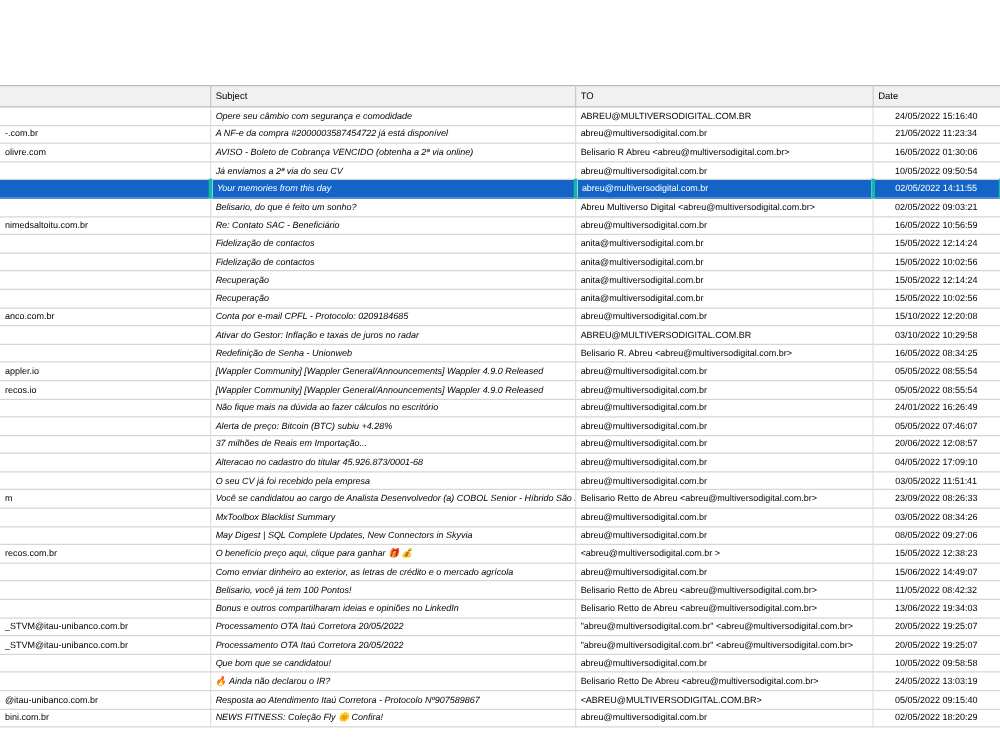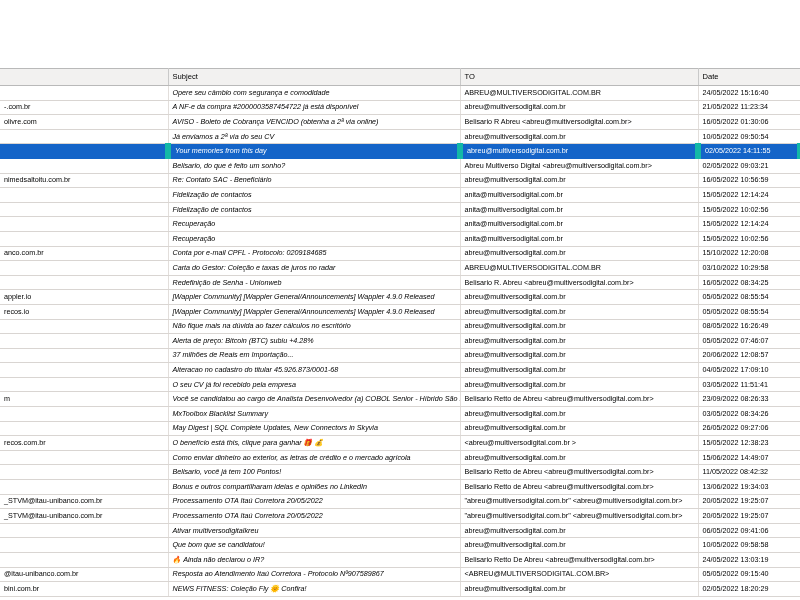--- a/index.html
+++ b/index.html
@@ -59,26 +59,26 @@
     line-height: 10px;
     white-space: nowrap;
     overflow: hidden;
     text-overflow: clip;
     vertical-align: middle;
   }
   .mail-table tbody tr.selected td {
     background: #1464c8;
     color: #ffffff;
     border-bottom: 1px solid #1464c8;
-    border-right: 6px solid #14b8a6;
+    border-right: 3px solid #14b8a6;
   }
   .cell-from { color: #000000; }
   .cell-subj { color: #000000; font-style: italic; }
   .cell-to   { color: #000000; }
-  .cell-date { color: #000000; }
+  .cell-date { color: #000000; text-align: center; }
   .hscroll {
     position: absolute;
     left: 0;
     bottom: 0;
     width: 800px;
     height: 0px;
   }
 </style>
 </head>
 <body>
@@ -170,21 +170,21 @@
           <td class="cell-date">15/05/2022 10:02:56</td>
         </tr>
         <tr>
           <td class="cell-from">anco.com.br</td>
           <td class="cell-subj">Conta por e-mail CPFL - Protocolo: 0209184685</td>
           <td class="cell-to">abreu@multiversodigital.com.br</td>
           <td class="cell-date">15/10/2022 12:20:08</td>
         </tr>
         <tr>
           <td class="cell-from"></td>
-          <td class="cell-subj">Carta do Gestor: Coleção e taxas de juros no radar</td>
+          <td class="cell-subj">Ativar do Gestor: Inflação e taxas de juros no radar</td>
           <td class="cell-to">ABREU@MULTIVERSODIGITAL.COM.BR</td>
           <td class="cell-date">03/10/2022 10:29:58</td>
         </tr>
         <tr>
           <td class="cell-from"></td>
           <td class="cell-subj">Redefinição de Senha - Unionweb</td>
           <td class="cell-to">Belisario R. Abreu &lt;abreu@multiversodigital.com.br&gt;</td>
           <td class="cell-date">16/05/2022 08:34:25</td>
         </tr>
         <tr>
@@ -196,21 +196,21 @@
         <tr>
           <td class="cell-from">recos.io</td>
           <td class="cell-subj">[Wappler Community] [Wappler General/Announcements] Wappler 4.9.0 Released</td>
           <td class="cell-to">abreu@multiversodigital.com.br</td>
           <td class="cell-date">05/05/2022 08:55:54</td>
         </tr>
         <tr>
           <td class="cell-from"></td>
           <td class="cell-subj">Não fique mais na dúvida ao fazer cálculos no escritório</td>
           <td class="cell-to">abreu@multiversodigital.com.br</td>
-          <td class="cell-date">08/05/2022 16:26:49</td>
+          <td class="cell-date">24/01/2022 16:26:49</td>
         </tr>
         <tr>
           <td class="cell-from"></td>
           <td class="cell-subj">Alerta de preço: Bitcoin (BTC) subiu +4.28%</td>
           <td class="cell-to">abreu@multiversodigital.com.br</td>
           <td class="cell-date">05/05/2022 07:46:07</td>
         </tr>
         <tr>
           <td class="cell-from"></td>
           <td class="cell-subj">37 milhões de Reais em Importação...</td>
@@ -238,25 +238,25 @@
         <tr>
           <td class="cell-from"></td>
           <td class="cell-subj">MxToolbox Blacklist Summary</td>
           <td class="cell-to">abreu@multiversodigital.com.br</td>
           <td class="cell-date">03/05/2022 08:34:26</td>
         </tr>
         <tr>
           <td class="cell-from"></td>
           <td class="cell-subj">May Digest | SQL Complete Updates, New Connectors in Skyvia</td>
           <td class="cell-to">abreu@multiversodigital.com.br</td>
-          <td class="cell-date">26/05/2022 09:27:06</td>
+          <td class="cell-date">08/05/2022 09:27:06</td>
         </tr>
         <tr>
           <td class="cell-from">recos.com.br</td>
-          <td class="cell-subj">O benefício está this, clique para ganhar 🎁 💰</td>
+          <td class="cell-subj">O benefício preço aqui, clique para ganhar 🎁 💰</td>
           <td class="cell-to">&lt;abreu@multiversodigital.com.br &gt;</td>
           <td class="cell-date">15/05/2022 12:38:23</td>
         </tr>
         <tr>
           <td class="cell-from"></td>
           <td class="cell-subj">Como enviar dinheiro ao exterior, as letras de crédito e o mercado agrícola</td>
           <td class="cell-to">abreu@multiversodigital.com.br</td>
           <td class="cell-date">15/06/2022 14:49:07</td>
         </tr>
         <tr>
@@ -278,26 +278,20 @@
           <td class="cell-date">20/05/2022 19:25:07</td>
         </tr>
         <tr>
           <td class="cell-from">_STVM@itau-unibanco.com.br</td>
           <td class="cell-subj">Processamento OTA Itaú Corretora 20/05/2022</td>
           <td class="cell-to">"abreu@multiversodigital.com.br" &lt;abreu@multiversodigital.com.br&gt;</td>
           <td class="cell-date">20/05/2022 19:25:07</td>
         </tr>
         <tr>
           <td class="cell-from"></td>
-          <td class="cell-subj">Ativar multiversodigitalkreu</td>
-          <td class="cell-to">abreu@multiversodigital.com.br</td>
-          <td class="cell-date">06/05/2022 09:41:06</td>
-        </tr>
-        <tr>
-          <td class="cell-from"></td>
           <td class="cell-subj">Que bom que se candidatou!</td>
           <td class="cell-to">abreu@multiversodigital.com.br</td>
           <td class="cell-date">10/05/2022 09:58:58</td>
         </tr>
         <tr>
           <td class="cell-from"></td>
           <td class="cell-subj">🔥 Ainda não declarou o IR?</td>
           <td class="cell-to">Belisario Retto De Abreu &lt;abreu@multiversodigital.com.br&gt;</td>
           <td class="cell-date">24/05/2022 13:03:19</td>
         </tr>

